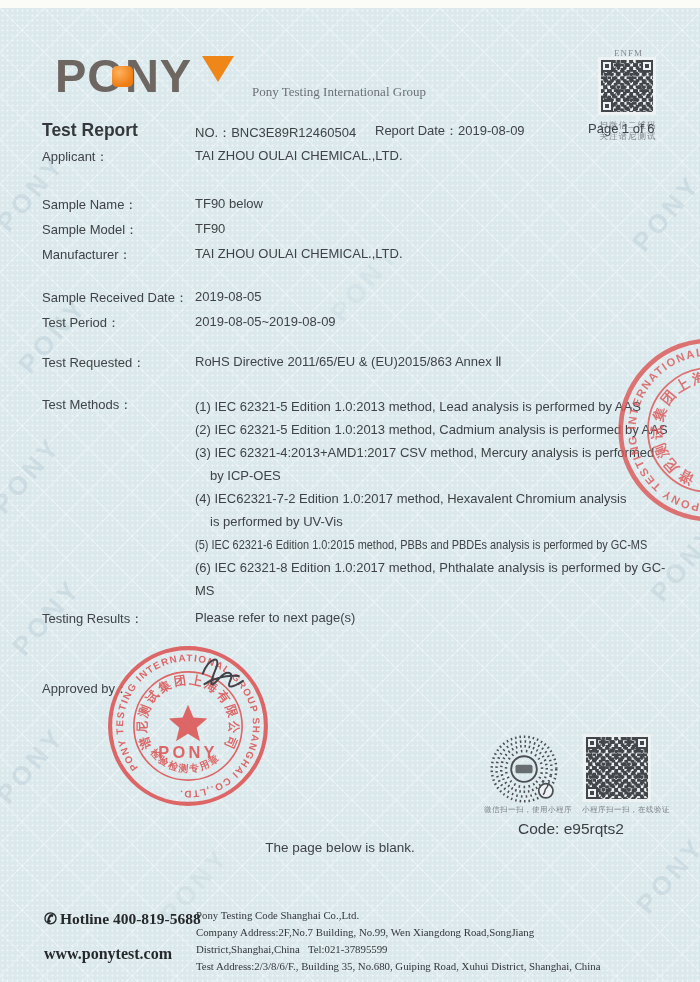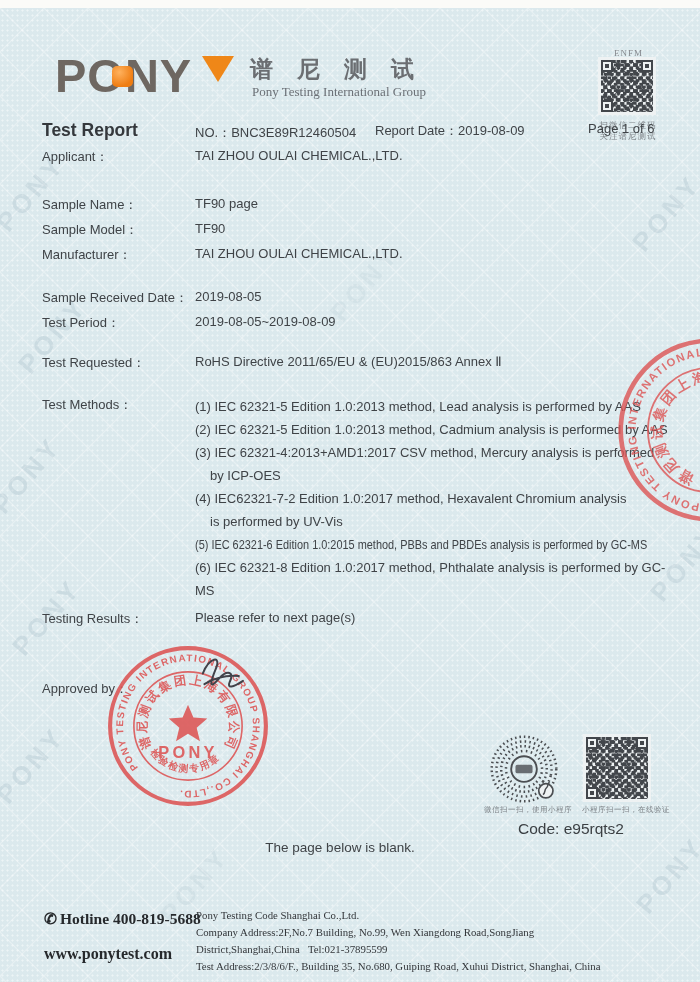--- a/index.html
+++ b/index.html
@@ -85,21 +85,20 @@
   <span class="wm" style="left:640px;top:540px">PONY</span>
   <span class="wm" style="left:626px;top:852px">PONY</span>
   <span class="wm" style="left:150px;top:862px;opacity:.6">PONY</span>
   <span class="wm" style="left:320px;top:260px;opacity:.5">PONY</span>
 
   <div class="logo">
     <span class="logo-word">PONY</span>
     <span class="logo-square"></span>
     <span class="logo-tri"></span>
   </div>
-  <div class="logo-cn abs">谱尼测试</div>
   <div class="logo-sub abs">Pony Testing International Group</div>
 
   <div class="enfm abs">ENFM</div>
   <div class="qr qr-top">
     <i class="finder f-tl"></i>
     <i class="finder f-tr"></i>
     <i class="finder f-bl"></i>
   </div>
   <div class="qr-cap">
     <div>扫微信二维码</div>
@@ -112,21 +111,21 @@
   </div>
   <div class="abs issued t13">
     <span>Report Date：</span><span>2019-08-09</span>
   </div>
   <div class="abs pageinfo t13">Page 1 of 6</div>
 
   <div class="abs lbl t13" style="top:140px">Applicant：</div>
   <div class="abs val t13" style="top:140px">TAI ZHOU OULAI CHEMICAL.,LTD.</div>
 
   <div class="abs lbl t13" style="top:188px">Sample Name：</div>
-  <div class="abs val t13" style="top:188px">TF90 page</div>
+  <div class="abs val t13" style="top:188px">TF90 below</div>
 
   <div class="abs lbl t13" style="top:213px">Sample Model：</div>
   <div class="abs val t13" style="top:213px">TF90</div>
 
   <div class="abs lbl t13" style="top:238px">Manufacturer：</div>
   <div class="abs val t13" style="top:238px">TAI ZHOU OULAI CHEMICAL.,LTD.</div>
 
   <div class="abs lbl t13" style="top:281px">Sample Received Date：</div>
   <div class="abs val t13" style="top:281px">2019-08-05</div>
 

